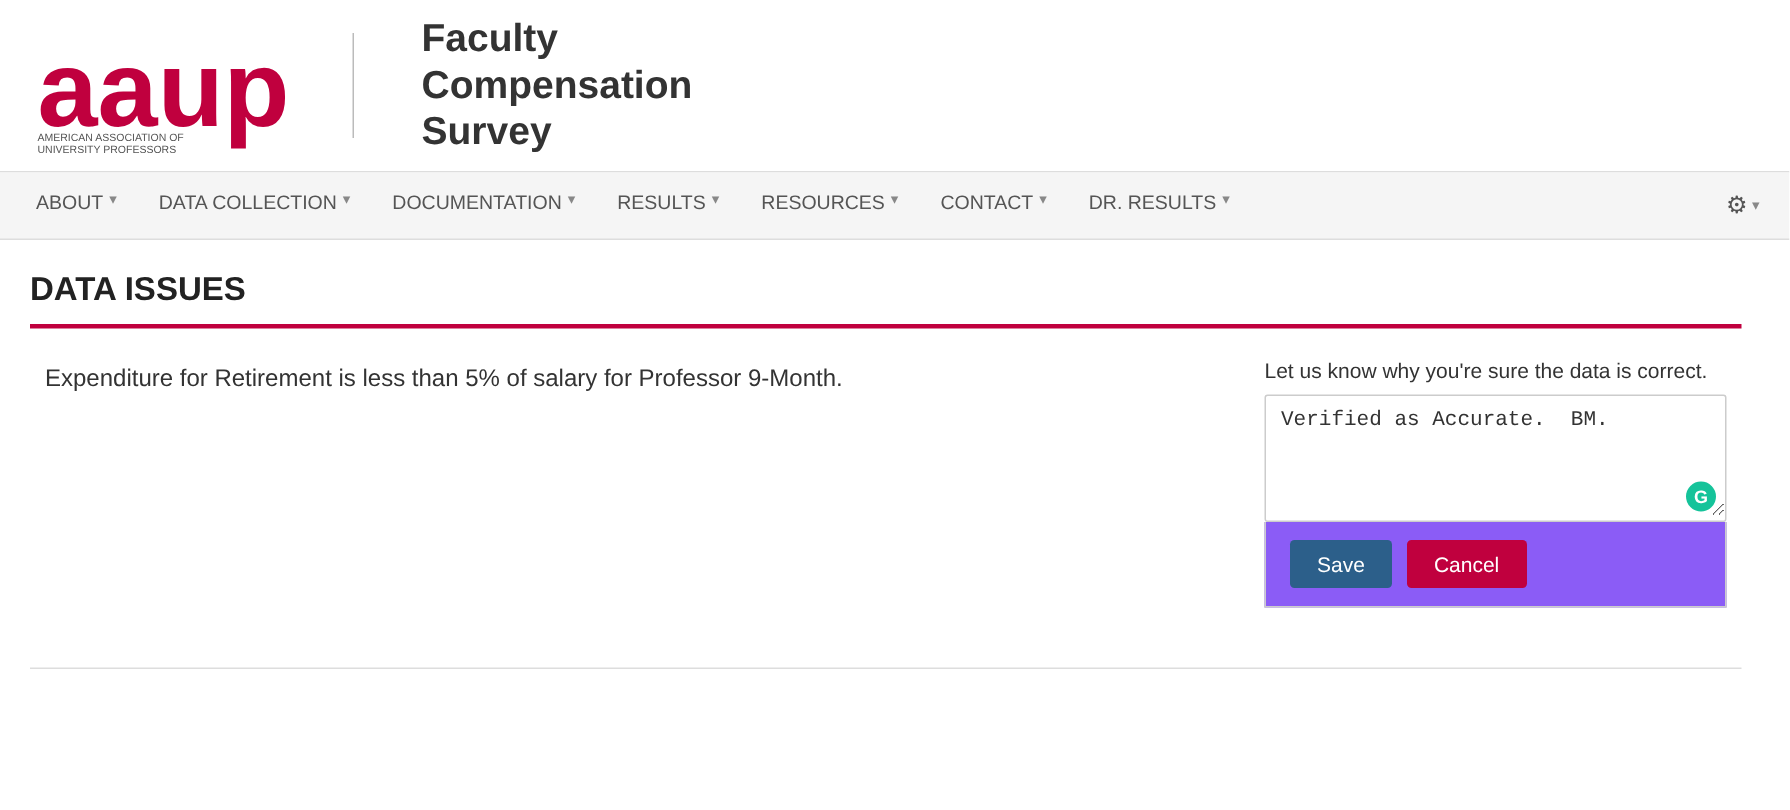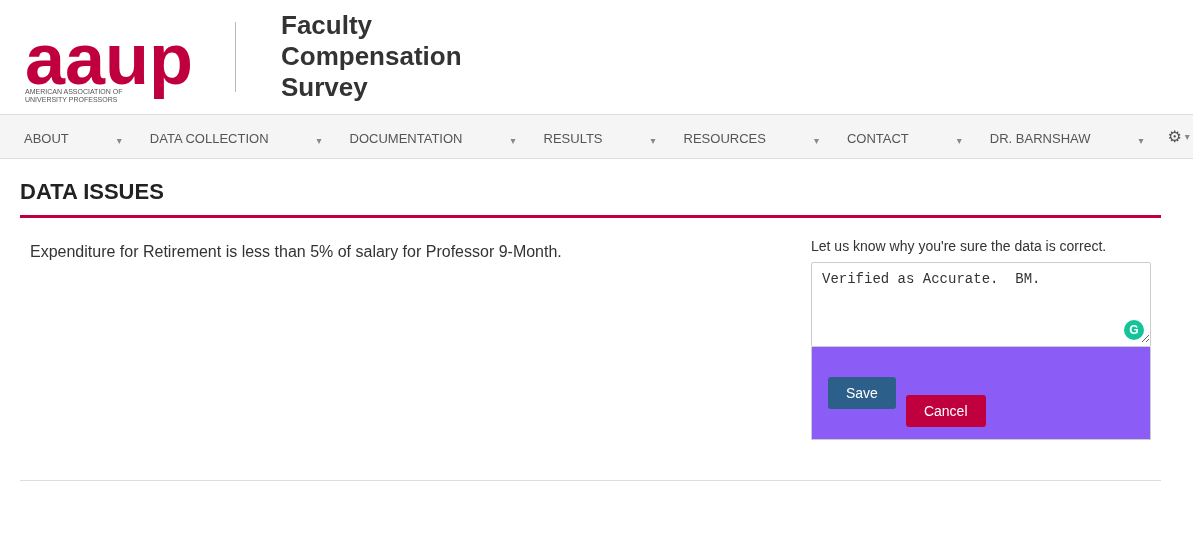--- a/index.html
+++ b/index.html
@@ -33,29 +33,28 @@
     
     .navbar {
       background: #f5f5f5;
       border-bottom: 1px solid #ddd;
       padding: 0 10px;
       display: flex;
       align-items: stretch;
     }
     .nav-item {
       display: flex;
-      align-items: flex-end;
+      align-items: flex-start;
       padding: 12px 14px;
       cursor: pointer;
       font-size: 13px;
       color: #555;
       white-space: nowrap;
       user-select: none;
       position: relative;
-      gap: 44px;
     }
     .nav-item .caret {
       margin-left: 4px;
       font-size: 10px;
       color: #888;
     }
     .nav-gear {
       display: flex;
       align-items: center;
       padding: 12px 10px;
@@ -90,21 +89,21 @@
       padding: 0 10px;
       gap: 20px;
     }
     .issue-description {
       flex: 1;
       font-size: 16px;
       color: #333;
       padding-top: 5px;
     }
     .issue-form {
-      width: 340px;
+      width: 308px;
     }
     .issue-label {
       font-size: 14px;
       color: #333;
       margin-bottom: 8px;
     }
     .issue-textarea-wrapper {
       position: relative;
       border: 1px solid #ccc;
       background: #fff;
@@ -158,21 +157,20 @@
       border-radius: 3px;
     }
     .btn-cancel {
       background: #c0003e;
       color: #fff;
       border: none;
       padding: 8px 18px;
       font-size: 14px;
       cursor: pointer;
       border-radius: 3px;
-      margin-top: 36px;
     }
 
     .footer-line {
       border-top: 1px solid #ddd;
       margin-top: 40px;
     }
   </style>
 </head>
 <body>
 
@@ -213,21 +211,21 @@
   </div>
   <div class="nav-item">
     <span>RESOURCES</span>
     <span class="caret">▾</span>
   </div>
   <div class="nav-item">
     <span>CONTACT</span>
     <span class="caret">▾</span>
   </div>
   <div class="nav-item">
-    <span>DR. BARNSHAW</span>
+    <span>DR. RESULTS</span>
     <span class="caret">▾</span>
   </div>
   <div style="flex:1;"></div>
   <div class="nav-gear">
     <span>⚙</span>
     <span class="caret">▾</span>
   </div>
 </nav>
 
 <div class="main-content">

